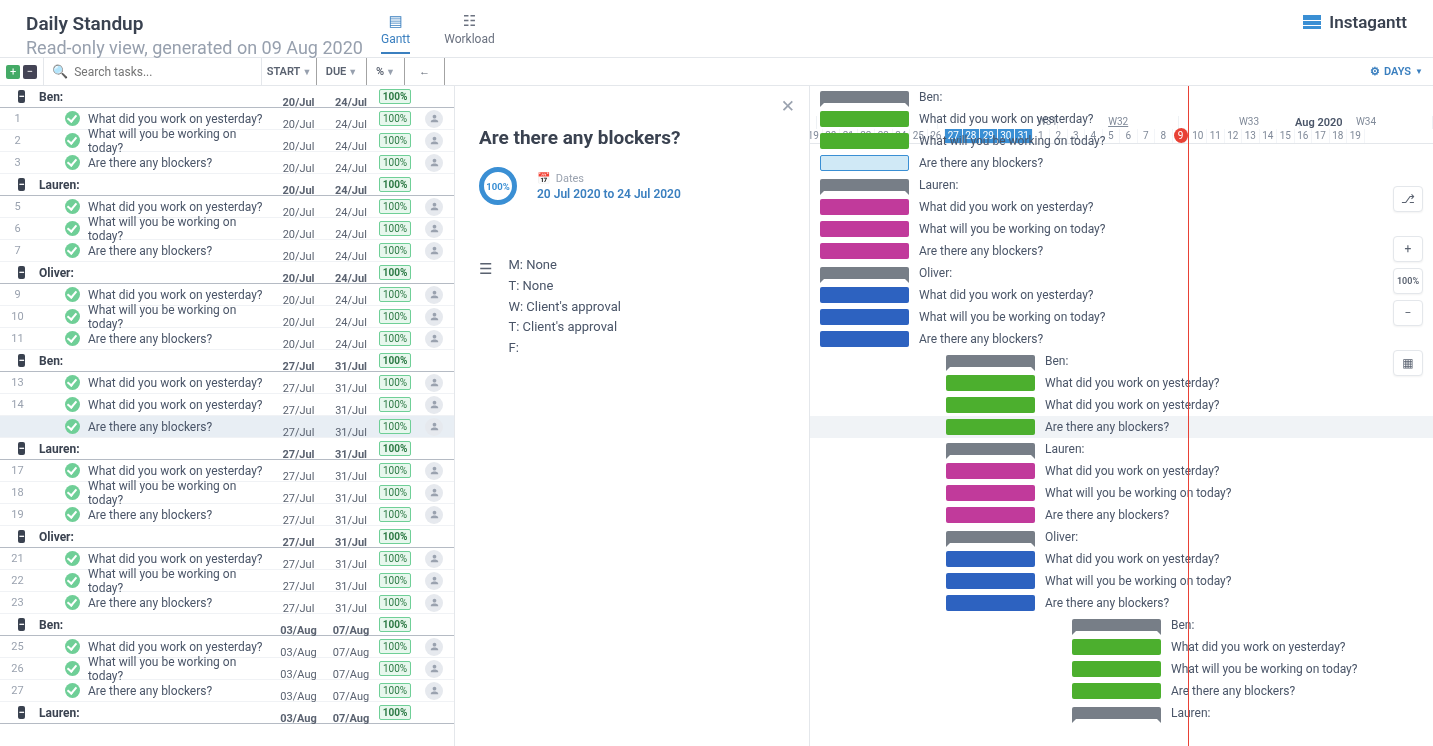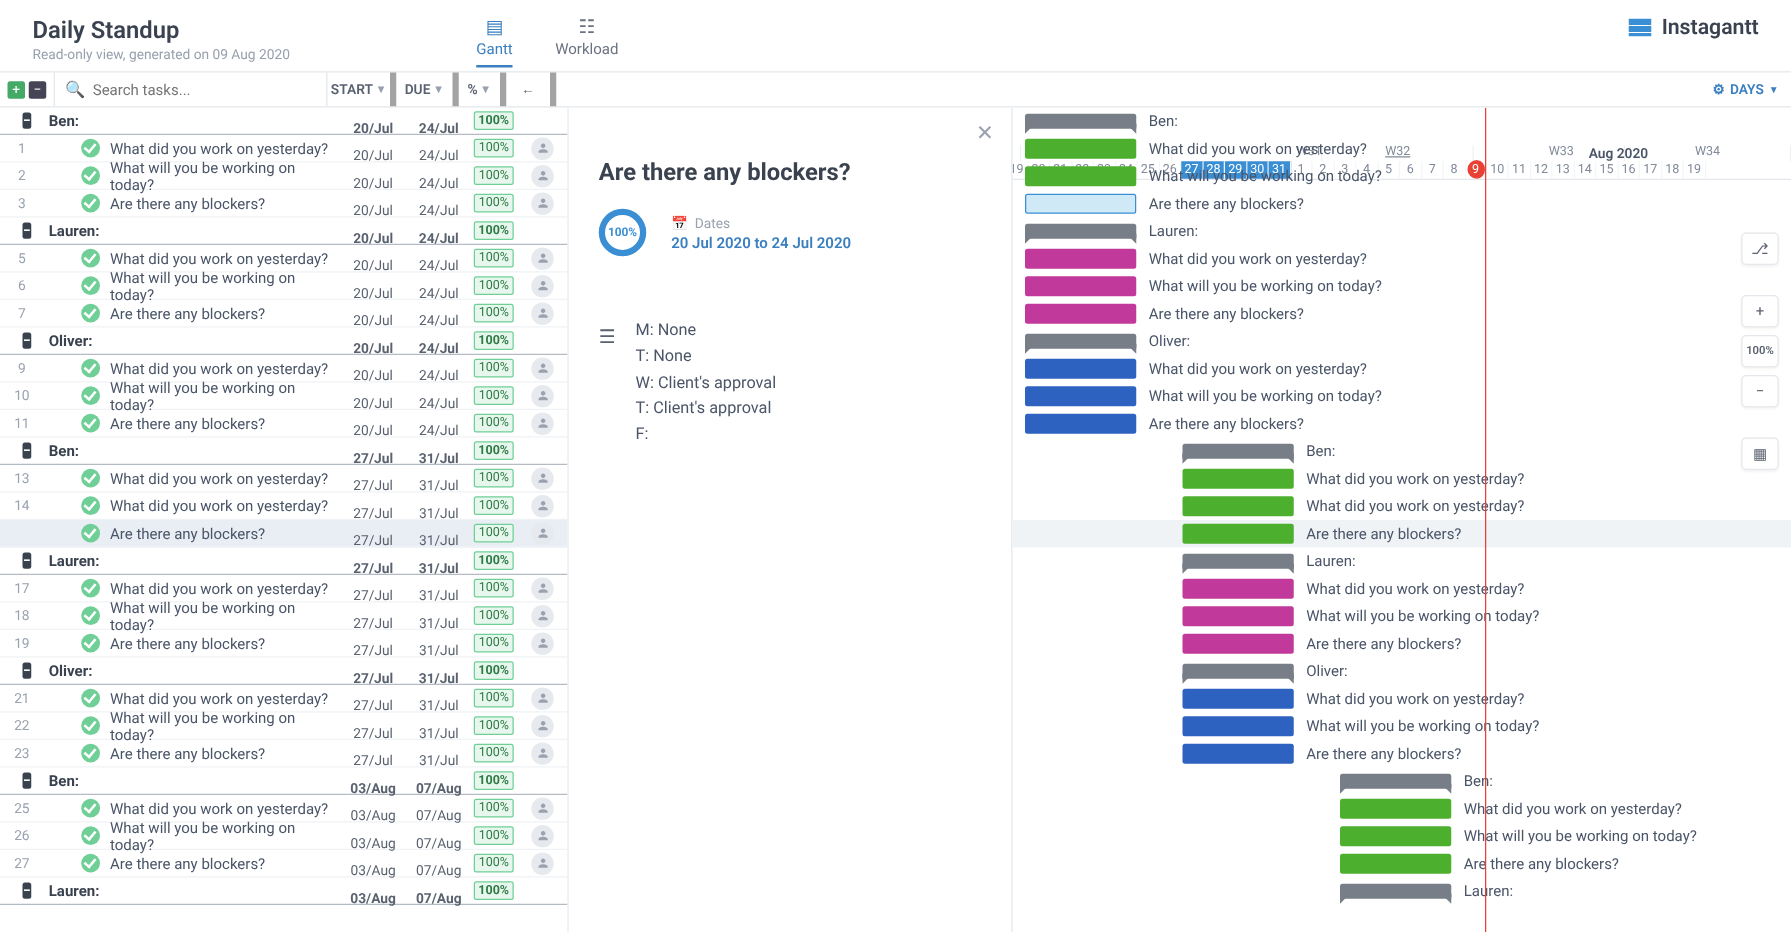--- a/index.html
+++ b/index.html
@@ -3,36 +3,36 @@
 <meta charset="utf-8">
 <style>
 * { box-sizing: border-box; margin: 0; padding: 0; font-family: -apple-system, BlinkMacSystemFont, "Segoe UI", Roboto, Helvetica, Arial, sans-serif; }
 body { width: 1433px; height: 746px; overflow: hidden; background: #fff; color: #4a5568; font-size: 13px; }
 .app { display: flex; flex-direction: column; height: 100%; }
 
 
 .header { display: flex; align-items: flex-start; padding: 12px 26px 8px 26px; border-bottom: 1px solid #e4e7eb; height: 58px; }
 .title-block { width: 355px; }
 .title { font-size: 19px; font-weight: 600; color: #3a4250; }
-.subtitle { font-size: 11px; color: #97a0ae; margin-top: 2px; }
+.subtitle { font-size: 18px; color: #97a0ae; margin-top: 2px; }
 .view-tabs { display: flex; gap: 34px; }
 .view-tab { display: flex; flex-direction: column; align-items: center; gap: 2px; font-size: 12px; color: #6b7280; cursor: pointer; padding-bottom: 6px; }
 .view-tab.active { color: #3a7fbf; border-bottom: 2px solid #3a7fbf; }
 .view-tab .icon { font-size: 15px; }
 .brand { margin-left: auto; display: flex; align-items: center; gap: 8px; font-size: 17px; font-weight: 600; color: #3a4250; }
 .brand-icon { width: 18px; height: 14px; background: linear-gradient(180deg,#3a8fd4 0%,#3a8fd4 33%,transparent 33%,transparent 40%,#3a8fd4 40%,#3a8fd4 73%,transparent 73%,transparent 80%,#3a8fd4 80%); }
 
 
 .toolbar { display: flex; align-items: center; height: 28px; border-bottom: 1px solid #e4e7eb; }
 .tool-left { display: flex; align-items: center; gap: 3px; padding: 0 6px; }
 .sq-btn { width: 14px; height: 14px; background: #4a6; color: #fff; font-size: 11px; line-height: 13px; text-align: center; border-radius: 2px; cursor:pointer; }
 .sq-btn.minus { background: #445; }
 .search { flex: 0 0 219px; border-left:1px solid #e4e7eb; border-right:1px solid #e4e7eb; height:100%; display:flex; align-items:center; padding:0 8px; gap:6px; }
 .search input { border:none; outline:none; font-size:12px; width:100%; color:#6b7280; }
-.col-head { height:100%; display:flex; align-items:center; justify-content:center; font-size:11px; font-weight:600; color:#5a6270; border-right:5px solid #a3a3a3; }
+.col-head { height:100%; display:flex; align-items:center; justify-content:center; font-size:11px; font-weight:600; color:#5a6270; border-right:1px solid #a3a3a3; }
 .col-start { width: 55px; }
 .col-due { width: 50px; }
 .col-pct { width: 38px; }
 .col-back { width: 40px; }
 .sort-icon { font-size: 9px; margin-left: 2px; color:#97a0ae; }
 .days-btn { margin-left:auto; margin-right:10px; display:flex; align-items:center; gap:4px; font-size:11px; color:#3a7fbf; cursor:pointer; font-weight:600; }
 
 
 .timeline-head { position:absolute; left:455px; right:0; top:58px; height:28px; display:flex; flex-direction:column; border-bottom:1px solid #e4e7eb; background:#fff; }
 .timeline-weeks { height:14px; display:flex; font-size:10px; color:#808a99; }
@@ -214,21 +214,21 @@
           <div class="timeline-day">12</div>
           <div class="timeline-day">13</div>
           <div class="timeline-day">14</div>
           <div class="timeline-day">15</div>
           <div class="timeline-day">16</div>
           <div class="timeline-day">17</div>
           <div class="timeline-day">18</div>
           <div class="timeline-day">19</div>
         </div>
       <div class="timeline-month" style="left:280px;">Jul 2020</div>
-      <div class="timeline-month" style="left:816px;">Aug 2020</div>
+      <div class="timeline-month" style="left:840px;">Aug 2020</div>
     </div>
   </div>
 
   <div class="main">
     <div class="left-panel" id="left-panel">
         <div class="row group">
           <span class="cell-idx"><span class="collapse-box">−</span></span>
           <span class="cell-name">Ben:</span>
           <span class="cell-start">20/Jul</span>
           <span class="cell-due">24/Jul</span>

